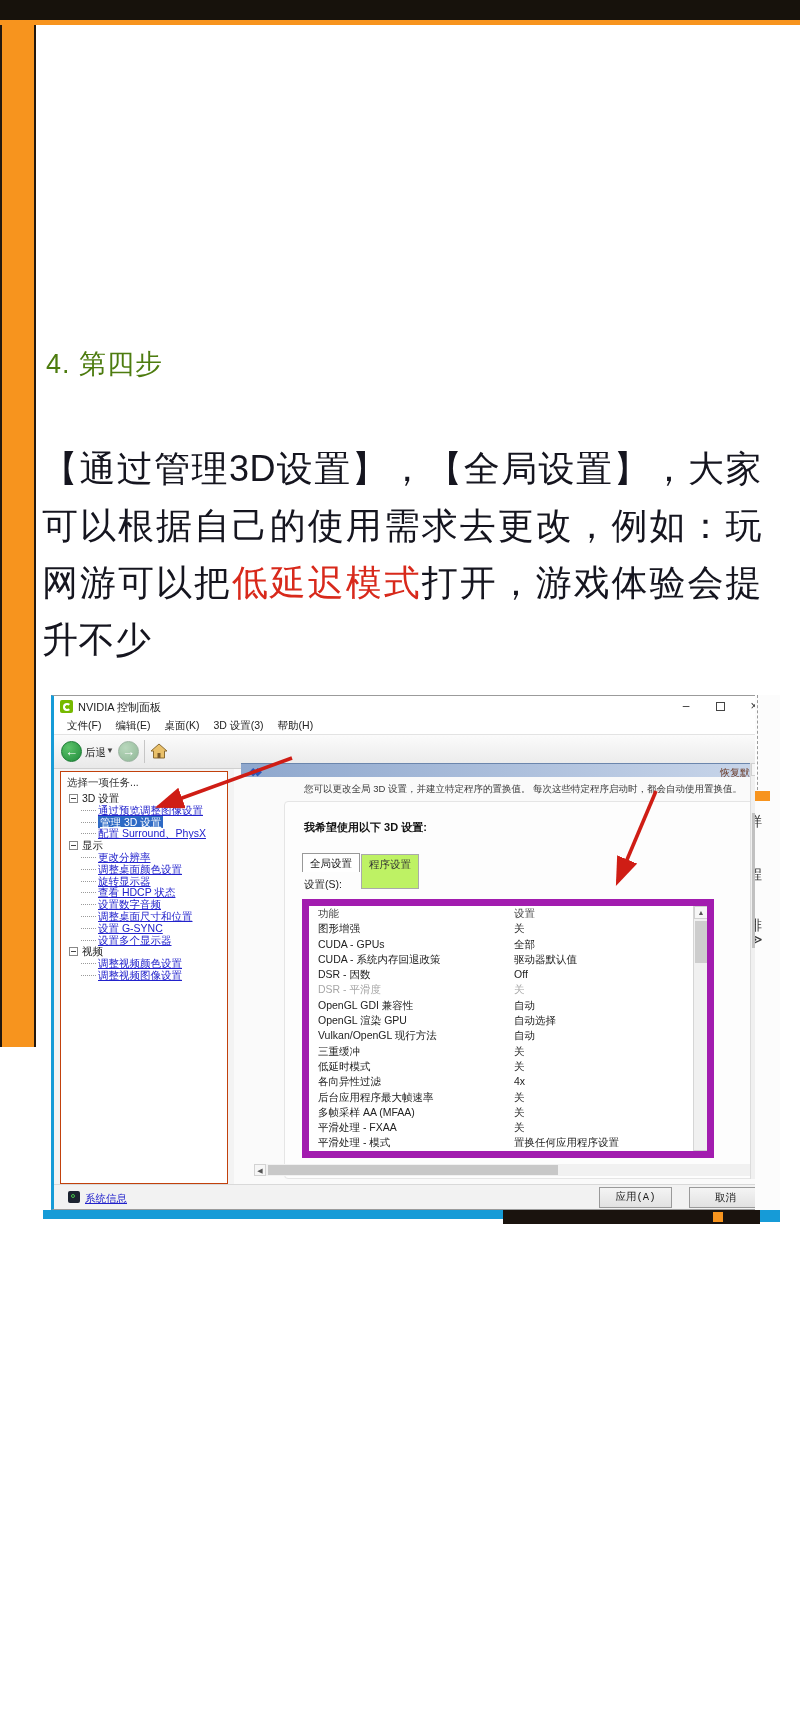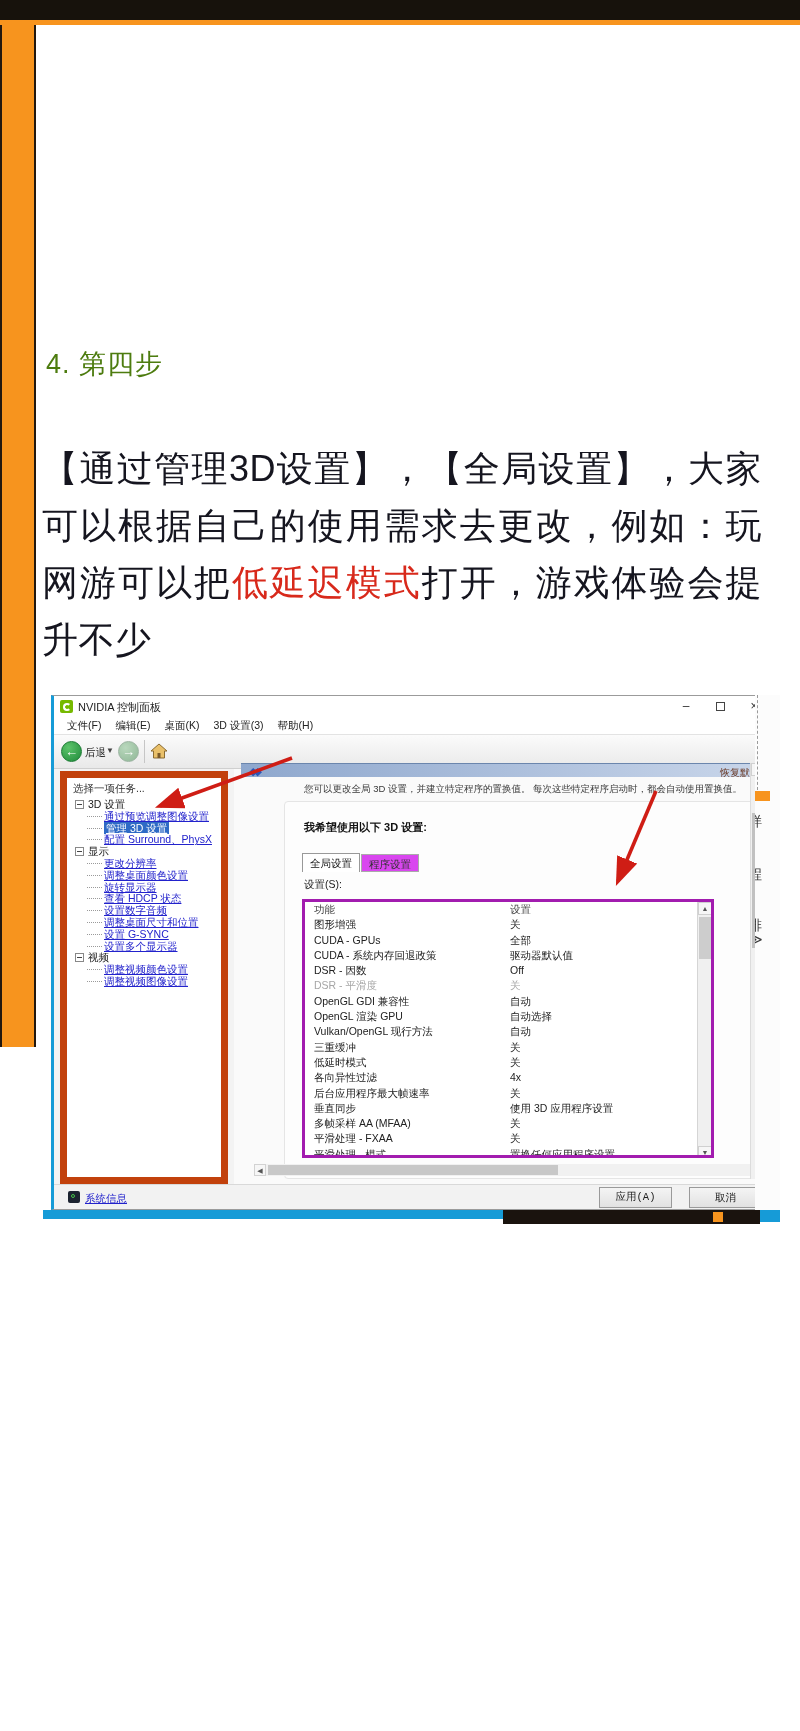--- a/index.html
+++ b/index.html
@@ -36,21 +36,21 @@
   .circ { width:21px; height:21px; border-radius:50%; color:#fff; text-align:center; line-height:20px; font-size:13px; }
   .back-circ { left:7px; top:6px; background:radial-gradient(circle at 35% 30%, #5cc46a, #1F8A3B); border:1px solid #187a30; }
   .fwd-circ  { left:64px; top:6px; background:radial-gradient(circle at 35% 30%, #b9d8bd, #8fb796); border:1px solid #9ab3a0; }
   .back-label { left:31px; top:11px; font-size:10.5px; color:#222; }
   .tb-caret { left:52px; top:11px; font-size:8px; color:#444; }
   .tb-sep { top:5px; width:1px; height:23px; background:#c6c6c6; }
   .home-ico { left:96px; top:8px; }
 
   
   .mainarea { left:0; top:73px; width:712px; height:415px; background:#f3f3f3; }
-  .sidebar { left:6px; top:75px; width:168px; height:413px; background:#ffffff; border:7px solid #c2410c; overflow:hidden; }
+  .sidebar { left:6px; top:75px; width:168px; height:413px; background:#ffffff; border:1px solid #c2410c; overflow:hidden; }
   .sb-head { padding:4px 0 3px 6px; font-size:10.5px; color:#333; }
   .tree-row { height:11.8px; line-height:11.8px; font-size:10.5px; white-space:nowrap; }
   .tree-row.cat { padding-left:8px; color:#1a1a1a; }
   .expbox { display:inline-block; width:9px; height:9px; border:1px solid #888; background:#fff; margin-right:4px;
             vertical-align:-1px; position:relative; }
   .expbox::after { content:""; position:absolute; left:1px; top:3px; width:5px; height:1px; background:#444; }
   .tree-row.leaf { padding-left:20px; color:#2222CC; }
   .dots { display:inline-block; width:15px; height:1px; border-bottom:1px dotted #9a9a9a; vertical-align:3px; margin-right:2px; }
   .leaf .lbl { text-decoration:underline; }
   .leaf.sel .lbl { background:#2E6AC5; color:#ffffff; padding:0 2px; }
@@ -59,23 +59,23 @@
   .pane { left:180px; top:73px; width:532px; height:415px; background:#fafafa; overflow:hidden; }
   .banner { left:187px; top:67px; width:525px; height:14px; background:linear-gradient(to right,#8ea7cd,#c9d6ea);
             border-top:1px solid #6b86ad; overflow:hidden; }
   .banner-logo { position:absolute; left:8px; top:1px; font-size:11px; color:#2a55b8; letter-spacing:-4px; }
   .restore { position:absolute; right:-14px; top:2px; font-size:10px; color:#6b3a26; white-space:nowrap; }
   .contentbox { left:230px; top:105px; width:482px; height:378px; background:#fdfdfd; border:1px solid #e5e5e5; border-radius:4px; }
   .descr { left:250px; top:87px; width:460px; font-size:9.5px; color:#3a3a3a; white-space:nowrap; overflow:hidden; }
   .subtitle { left:250px; top:124px; font-size:11px; font-weight:bold; color:#111; }
   .tab { top:157px; height:19px; text-align:center; font-size:10.5px; line-height:18px; }
   .tab.active { left:248px; width:58px; background:#fff; border:1px solid #999; border-bottom:none; z-index:3; color:#111; }
-  .tab.inactive { left:307px; width:58px; background:#d946ef; border:1px solid #aaa; height:18px; top:158px; color:#333; }
+  .tab.inactive { left:307px; width:58px; background:#bef264; border:1px solid #aaa; height:35px; top:158px; color:#333; }
   .settings-label { left:250px; top:182px; font-size:10.5px; color:#222; }
-  .listbox { left:248px; top:203px; width:412px; height:259px; background:#fff; border:3px solid #a21caf; overflow:hidden; }
+  .listbox { left:248px; top:203px; width:412px; height:259px; background:#fff; border:7px solid #a21caf; overflow:hidden; }
   .lrow { display:flex; height:15.3px; line-height:15.3px; font-size:10.5px; white-space:nowrap; }
   .lrow .f { padding-left:9px; width:205px; overflow:hidden; }
   .lrow .v { flex:1; overflow:hidden; }
   .lrow.hdr { color:#444; }
   .lrow.dis { color:#a6a6a6; }
   .lvsb { position:absolute; right:0; top:0; width:14px; height:257px; background:#f0f0f0; border-left:1px solid #d5d5d5; }
   .sb-btn { width:14px; height:13px; background:#f6f6f6; border:1px solid #d0d0d0; font-size:7px; color:#555;
             text-align:center; line-height:12px; }
   .lvsb .thumb { position:absolute; left:1px; top:15px; width:12px; height:42px; background:#cdcdcd; }
   .lvsb .dn { position:absolute; bottom:0; }
@@ -233,24 +233,20 @@
         </div>
         <div class="lrow">
           <span class="f">各向异性过滤</span>
           <span class="v">4x</span>
         </div>
         <div class="lrow">
           <span class="f">后台应用程序最大帧速率</span>
           <span class="v">关</span>
         </div>
         <div class="lrow">
-          <span class="f">垂直同步</span>
-          <span class="v">使用 3D 应用程序设置</span>
-        </div>
-        <div class="lrow">
           <span class="f">多帧采样 AA (MFAA)</span>
           <span class="v">关</span>
         </div>
         <div class="lrow">
           <span class="f">平滑处理 - FXAA</span>
           <span class="v">关</span>
         </div>
         <div class="lrow">
           <span class="f">平滑处理 - 模式</span>
           <span class="v">置换任何应用程序设置</span>

